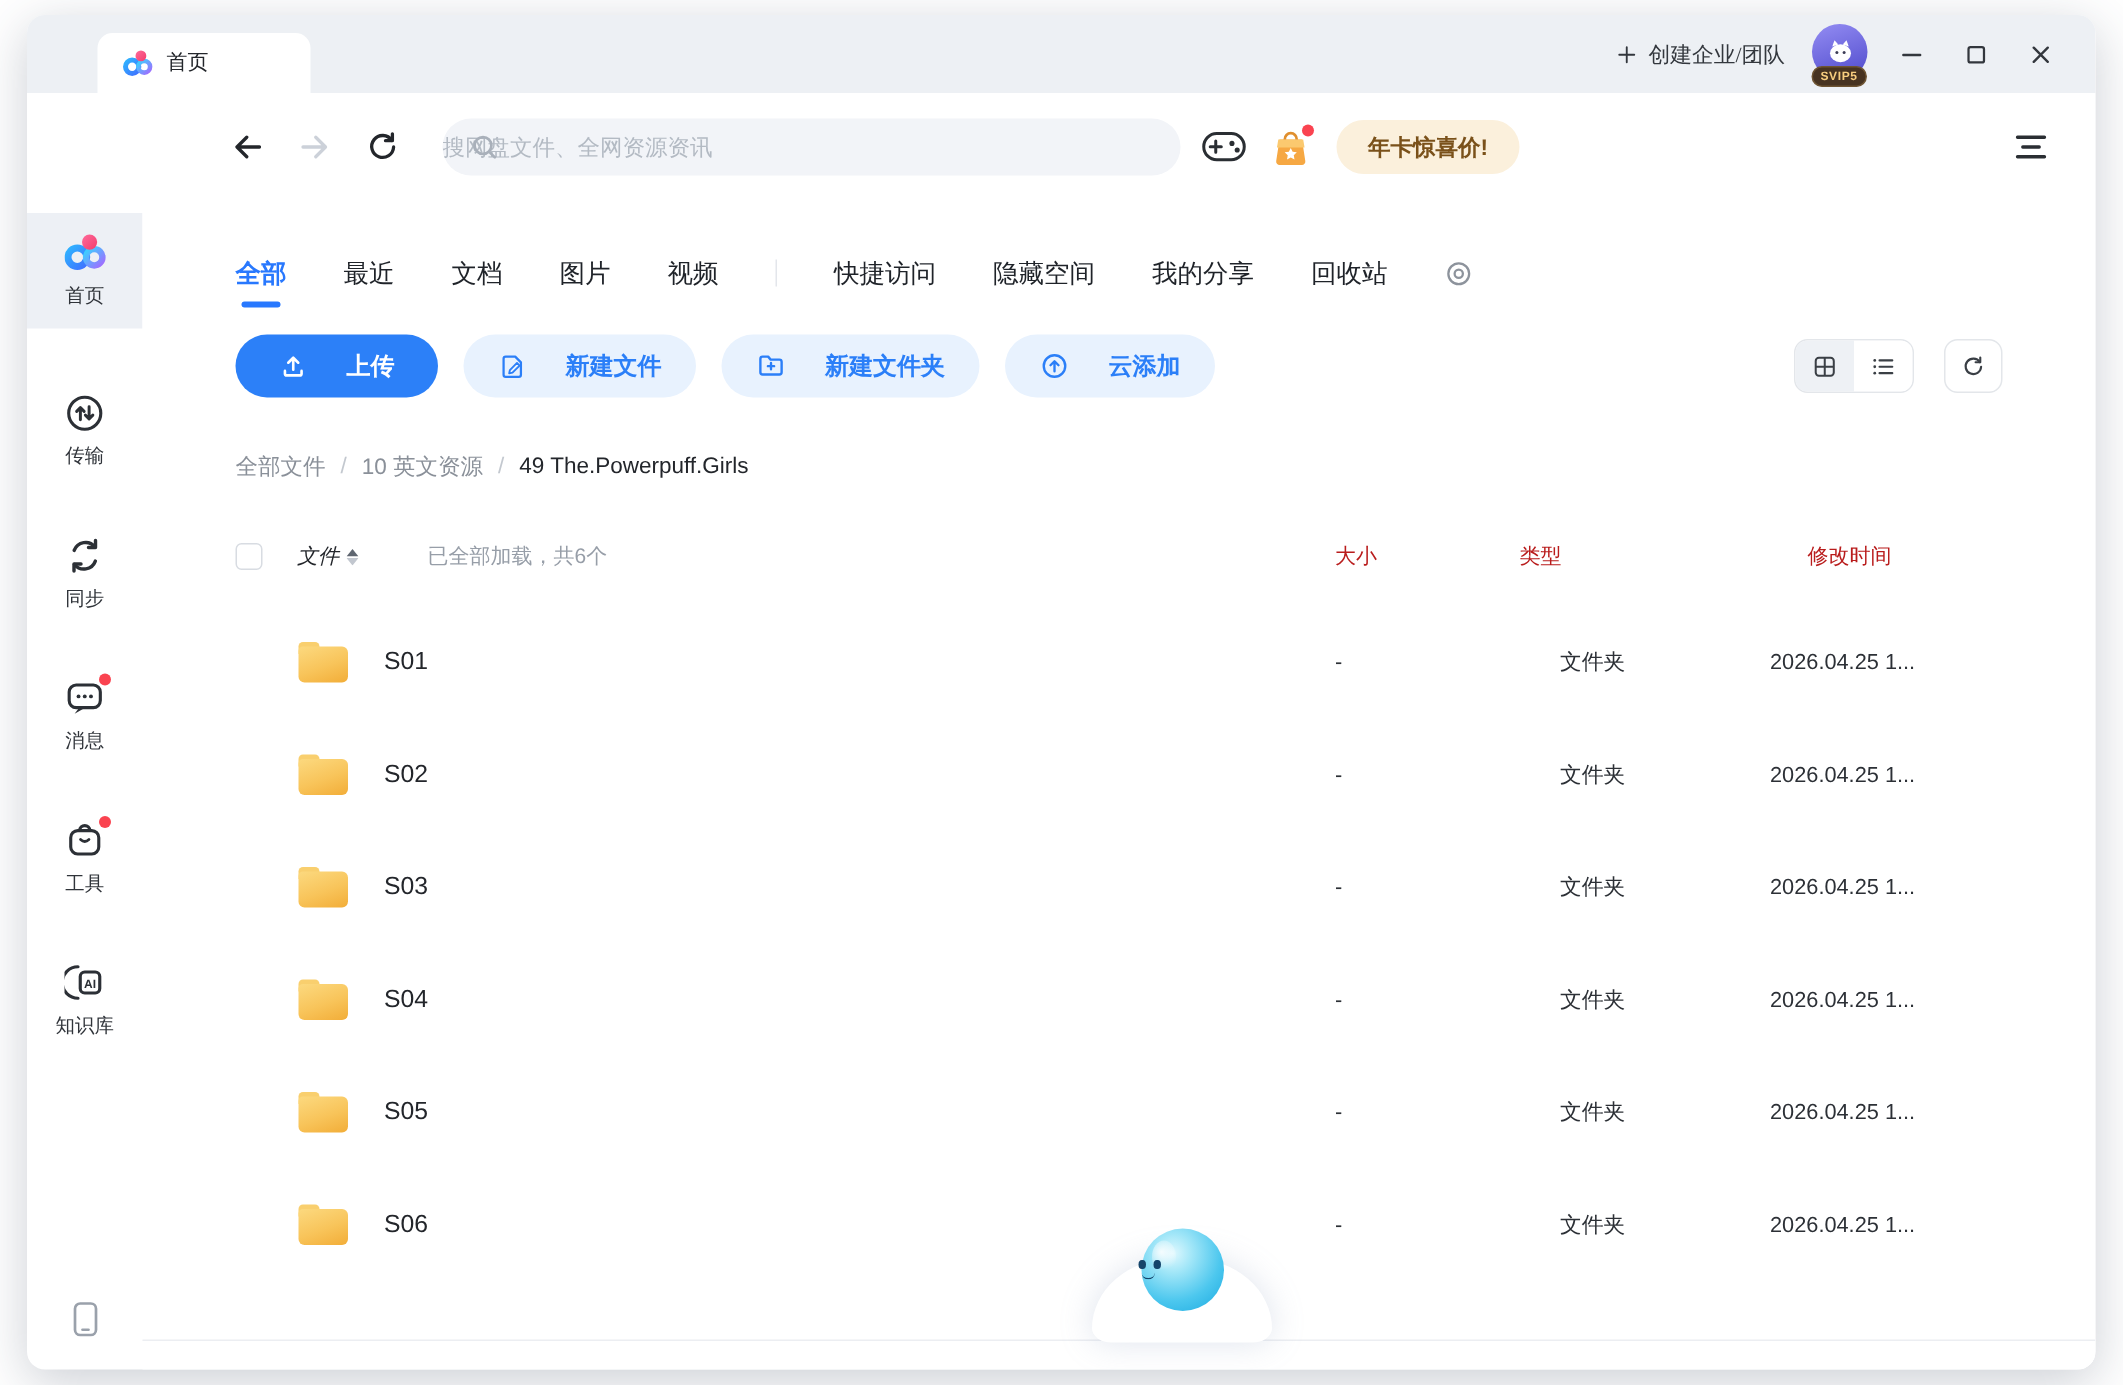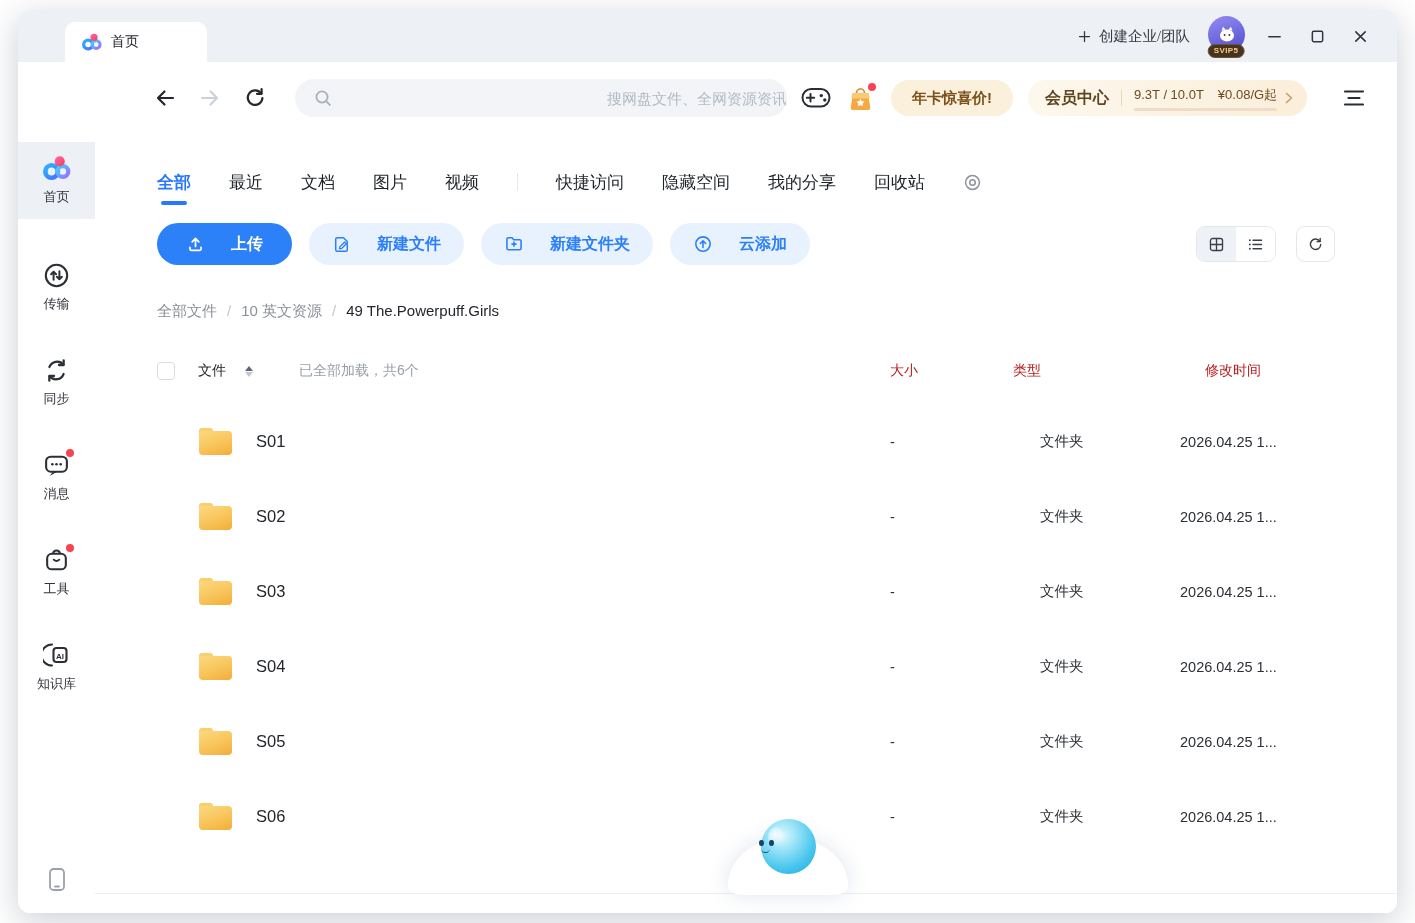--- a/index.html
+++ b/index.html
@@ -37,21 +37,21 @@
   .sidebar-phone { position:absolute; bottom:20px; left:50%; transform:translateX(-50%); cursor:pointer; }
 
   .main { flex:1; position:relative; background:#fff; }
 
   
   .toolbar { height:72px; display:flex; align-items:center; padding:0 28px 0 58px; }
   .nav-btn { width:24px; height:24px; display:flex; align-items:center; justify-content:center; cursor:pointer; flex:none; }
   .nav-btn + .nav-btn { margin-left:21px; }
   .search-pill { position:relative; width:492px; height:38px; margin-left:28px; flex:none; }
   .search-pill input { width:100%; height:100%; border:none; outline:none; background:#f2f4f8;
-    border-radius:19px; text-align:right; font-size:15px; color:#444; font-family:inherit; }
+    border-radius:19px; text-align:left; font-size:15px; color:#444; font-family:inherit; }
   .search-pill input::placeholder { color:#b3bac3; }
   .search-pill .mag { position:absolute; left:18px; top:9px; }
   .tool-icon { margin-left:14px; position:relative; width:30px; height:30px; display:flex; align-items:center; justify-content:center; cursor:pointer; flex:none; }
   .promo-btn { margin-left:16px; height:36px; border-radius:18px; background:#fbf0dc; color:#7a511a;
     font-size:15px; font-weight:bold; display:flex; align-items:center; padding:0 21px; cursor:pointer; flex:none; }
   .member-pill { margin-left:15px; height:36px; border-radius:18px;
     background:linear-gradient(90deg,#fdf8ed,#fbeeda); display:flex; align-items:center; padding:0 14px 0 17px; cursor:pointer; flex:none; }
   .member-title { font-size:16px; font-weight:bold; color:#5f4420; }
   .member-sep { width:1px; height:16px; background:#e6d7bd; margin:0 12px; }
   .storage-block { display:flex; flex-direction:column; gap:4px; }
@@ -84,21 +84,21 @@
 
   
   .breadcrumb { display:flex; gap:10px; padding-left:62px; margin-top:37px; font-size:15px; height:20px; }
   .crumb { color:#8a9099; cursor:pointer; }
   .crumb.current { color:#23262b; cursor:default; }
   .crumb-sep { color:#c3c8cf; }
 
   
   .table-header { position:relative; display:flex; align-items:center; padding-left:62px; margin-top:36px; height:26px; }
   .checkbox { width:18px; height:18px; border:1.5px solid #d8dce2; border-radius:4px; background:#fff; cursor:pointer; flex:none; }
-  .file-col-label { margin-left:23px; font-size:14px; color:#23262b; display:flex; align-items:center; gap:19px; cursor:pointer; }
+  .file-col-label { margin-left:23px; font-size:14px; color:#23262b; display:flex; align-items:center; gap:5px; cursor:pointer;font-style:italic; }
   .sort-glyphs { display:flex; flex-direction:column; gap:1px; }
   .loaded-text { margin-left:46px; font-size:14px; color:#979ea8; }
   .col-abs { position:absolute; font-size:14px; color:#b91c1c; }
   .col-size { left:795px; } .col-type { left:918px; } .col-time { left:1110px; }
 
   .rows { margin-top:20px; }
   .file-row { position:relative; height:75px; display:flex; align-items:center; padding-left:104px; cursor:pointer; }
   .folder-icon { position:relative; width:33px; height:27px; flex:none; }
   .folder-icon::before { content:""; position:absolute; left:0; top:0; width:14px; height:8px;
     background:#f9cf6e; border-radius:3px 3px 0 0; }
@@ -312,38 +312,20 @@
           <svg width="27" height="28" viewBox="0 0 27 28">
             <path d="M6 9h15l2.2 14.3a2.3 2.3 0 0 1-2.3 2.7H6.1a2.3 2.3 0 0 1-2.3-2.7Z" fill="#f6a843"></path>
             <path d="M5.2 9h16.6l.9 5.4H4.3Z" fill="#fbc96f"></path>
             <path d="M13.5 14.6l1.25 2.55 2.8.4-2.05 2 .5 2.8-2.5-1.35-2.5 1.35.5-2.8-2.05-2 2.8-.4Z" fill="#fff"></path>
             <path d="M9.5 9a4 4.2 0 0 1 8 0" fill="none" stroke="#e08f2e" stroke-width="1.8"></path>
           </svg>
           <span class="red-dot" style="right:-1px;top:0"></span>
         </div>
         <div class="promo-btn">
           <span>年卡惊喜价!</span>
-        </div>
-        <div class="member-pill">
-          <span class="member-title">会员中心</span>
-          <span class="member-sep"></span>
-          <span class="storage-block">
-            <span class="storage-row">
-              <span>9.3T / 10.0T</span>
-              <span>¥0.08/G起</span>
-            </span>
-            <span class="storage-track">
-              <span class="storage-fill" id="storage-fill" style="width: 93%;"></span>
-            </span>
-          </span>
-          <span class="member-chevron">
-            <svg width="8" height="12" viewBox="0 0 8 12">
-                <path d="M1.5 1.5L6.5 6l-5 4.5" fill="none" stroke="#c39e63" stroke-width="1.6" stroke-linecap="round" stroke-linejoin="round"></path>
-              </svg>
-          </span>
         </div>
         <div class="menu-btn">
           <svg width="22" height="18" viewBox="0 0 22 18">
               <path d="M2 2.5h18M5.5 9h11M2 15.5h18" stroke="#2a2e33" stroke-width="2.2" stroke-linecap="round"></path>
             </svg>
         </div>
       </div>
 
       <div class="tabs-row">
         <div id="tabs-list" style="display:flex;align-items:center;gap:38px">

